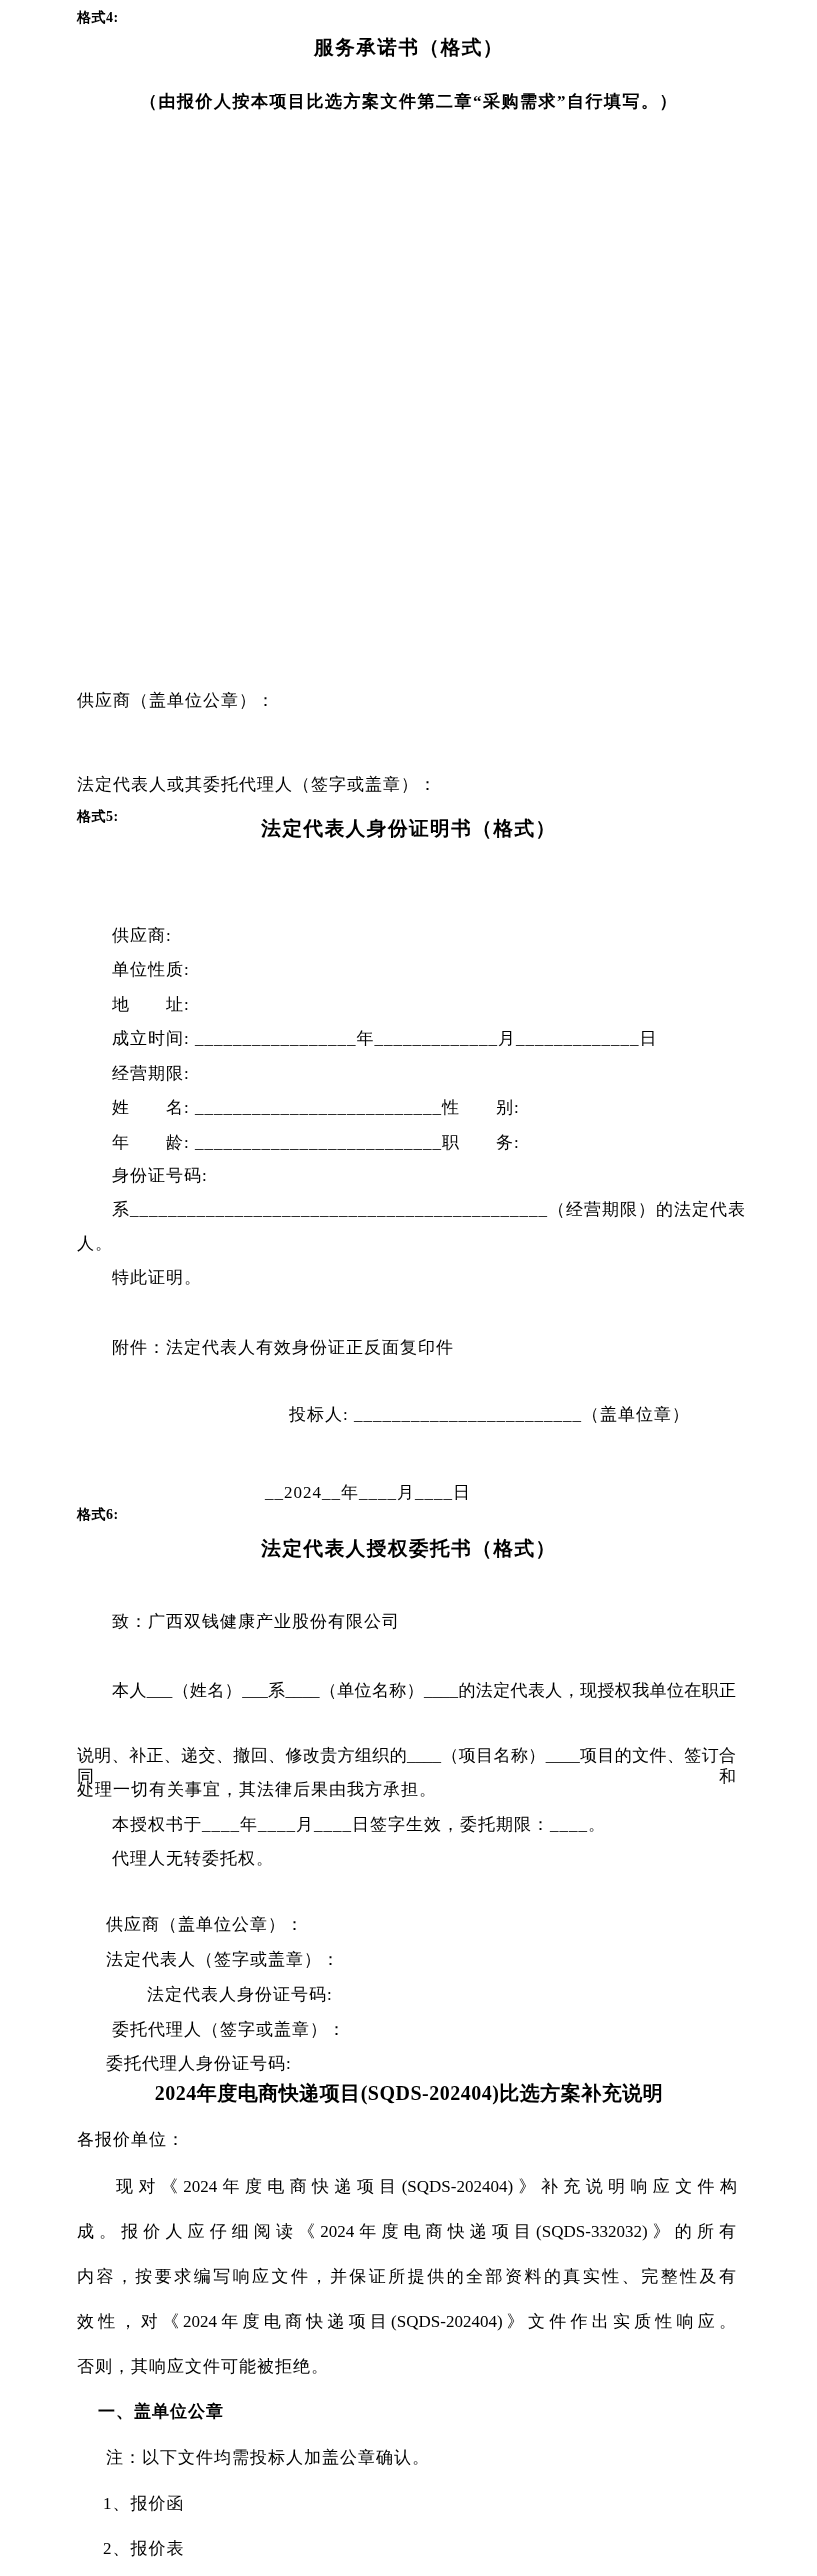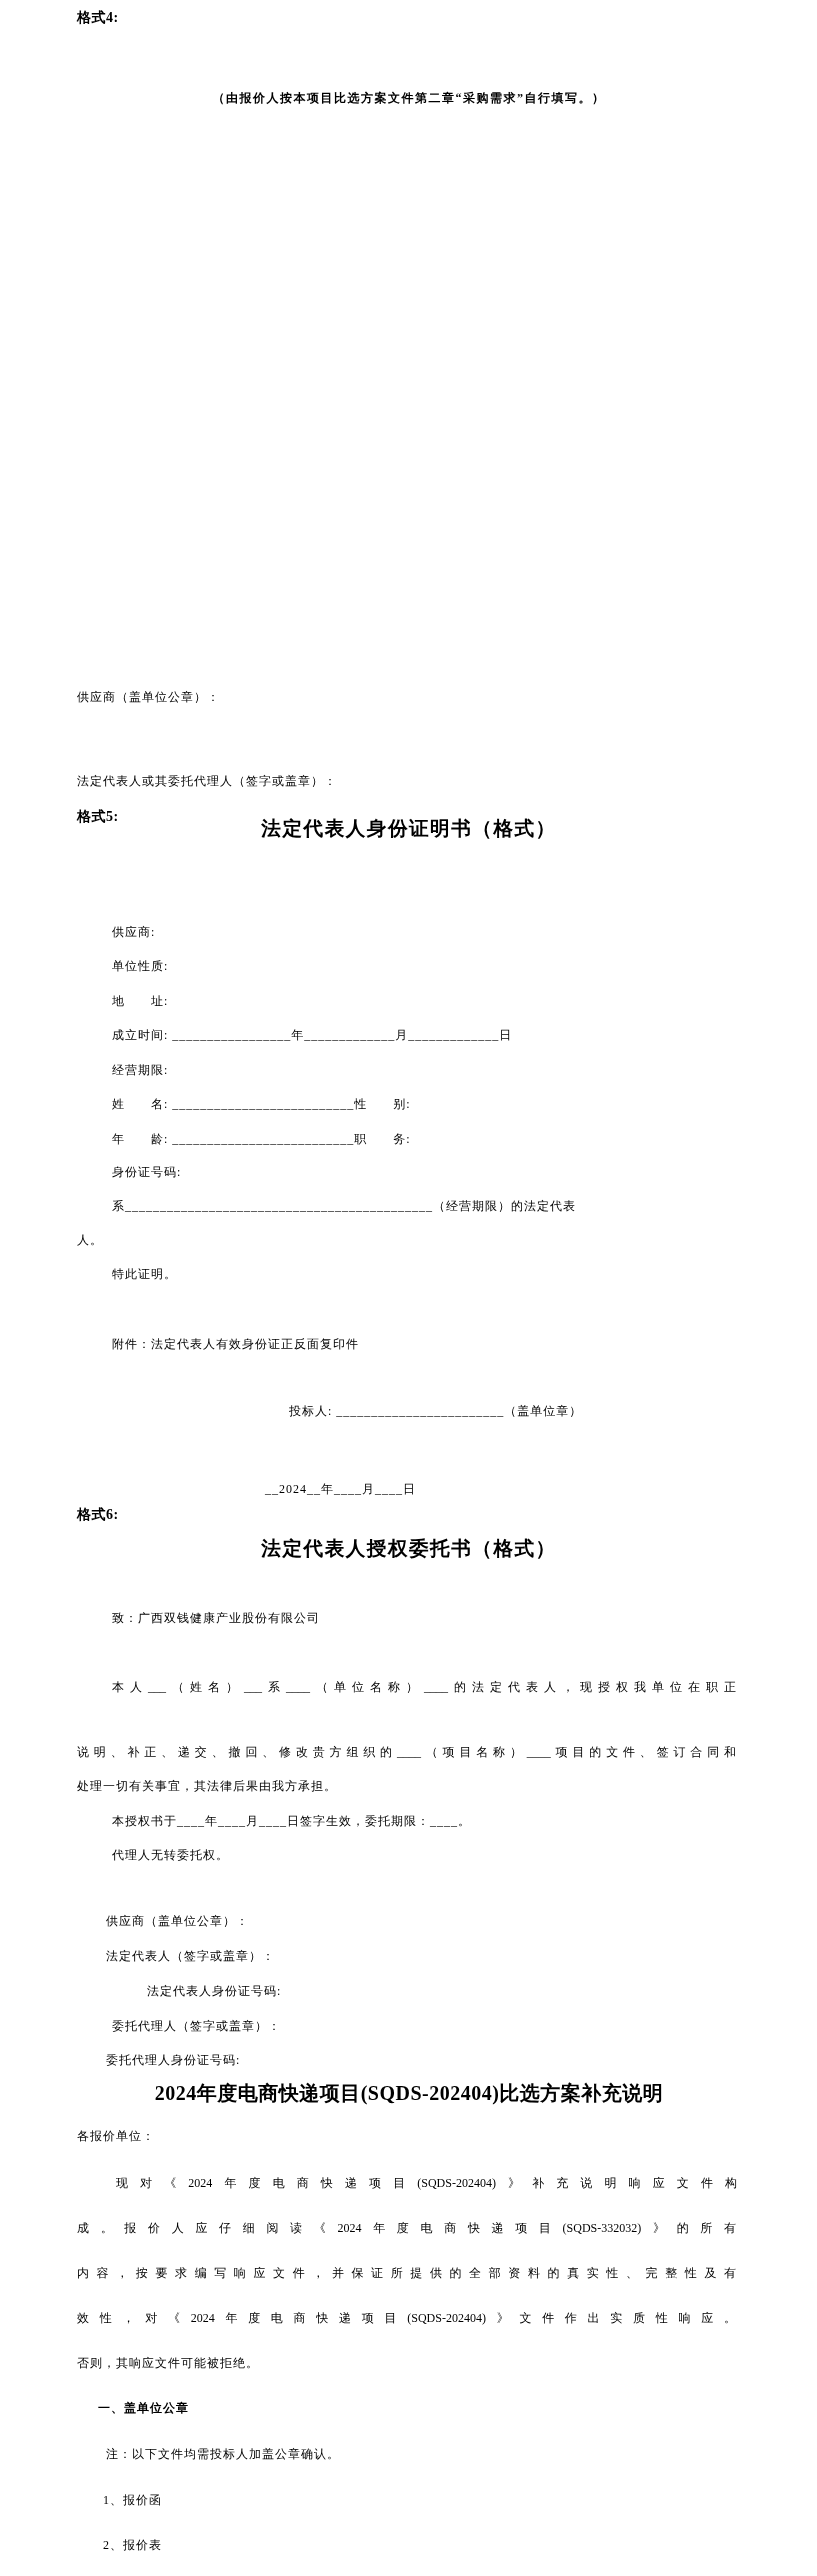--- a/index.html
+++ b/index.html
@@ -1,31 +1,32 @@
 <!DOCTYPE html>
 <html style="font-size:8.2px"><head>
 <meta charset="utf-8">
 <style>
   html,body{margin:0;padding:0;background:#ffffff;}
   .page{position:relative;width:818px;height:3960px;background:#ffffff;overflow:hidden;
         font-family:"Liberation Serif","DejaVu Serif",serif;color:#000;}
-  .ln{position:absolute;font-size:12px;line-height:1.25;white-space:pre;letter-spacing:1px;}
+  .ln{position:absolute;font-size:17px;line-height:1.25;white-space:pre;letter-spacing:1px;}
   .b{font-weight:bold;}
   .c{left:0;width:100%;text-align:center;letter-spacing:1.5px;}
   .t{font-size:19.6px;}
   .h{font-size:20px;letter-spacing:0.5px;}
   .sm{font-size:14px;letter-spacing:0.5px;}
   .j{white-space:normal;text-align:justify;text-align-last:justify;letter-spacing:0;}
 </style>
 </head>
 <body>
 
 <div class="page">
 
   <div class="ln sm b" style="left:77px;top:9.3px;">格式4:</div>
+  <div class="ln c t b" style="top:36px;">服务承诺书（格式）</div>
   <div class="ln c b" style="top:91px;">（由报价人按本项目比选方案文件第二章“采购需求”自行填写。）</div>
   <div class="ln" style="left:77px;top:690px;">供应商（盖单位公章）：</div>
   <div class="ln" style="left:77px;top:774px;">法定代表人或其委托代理人（签字或盖章）：</div>
 
   <div class="ln sm b" style="left:77px;top:808px;">格式5:</div>
   <div class="ln c t b" style="top:818px;font-family:Liberation Mono, monospace;">法定代表人身份证明书（格式）</div>
   <div class="ln" style="left:112px;top:925px;">供应商:</div>
   <div class="ln" style="left:112px;top:959px;">单位性质:</div>
   <div class="ln" style="left:112px;top:994px;">地　　址:</div>
   <div class="ln" style="left:112px;top:1028px;">成立时间: _________________年_____________月_____________日</div>

